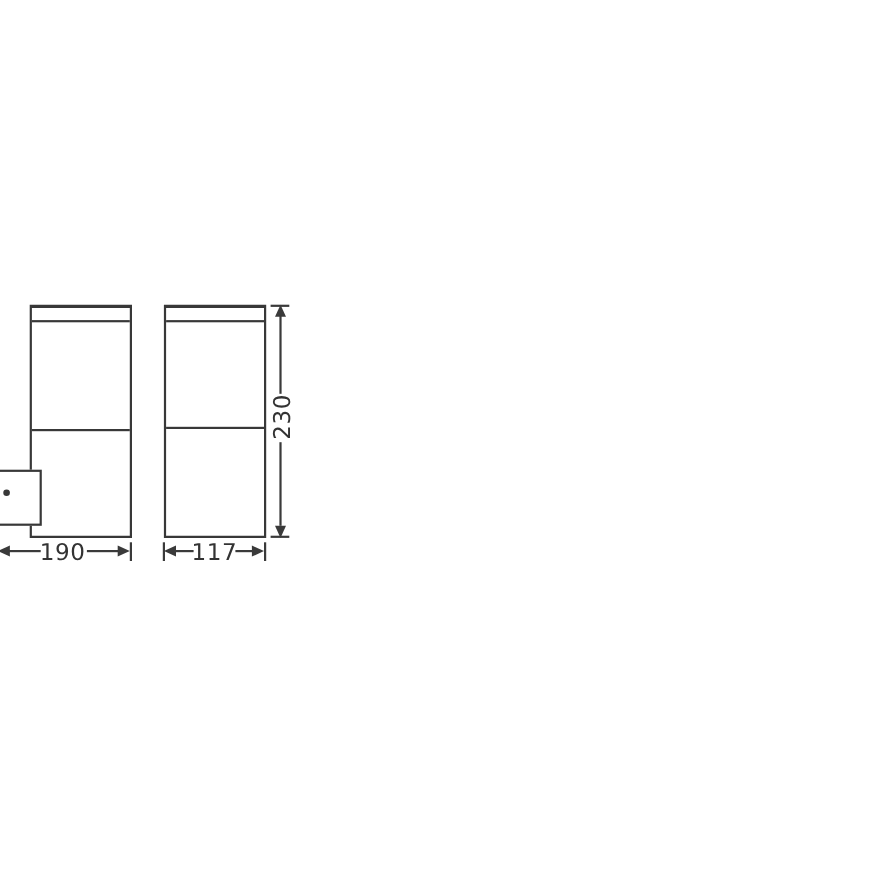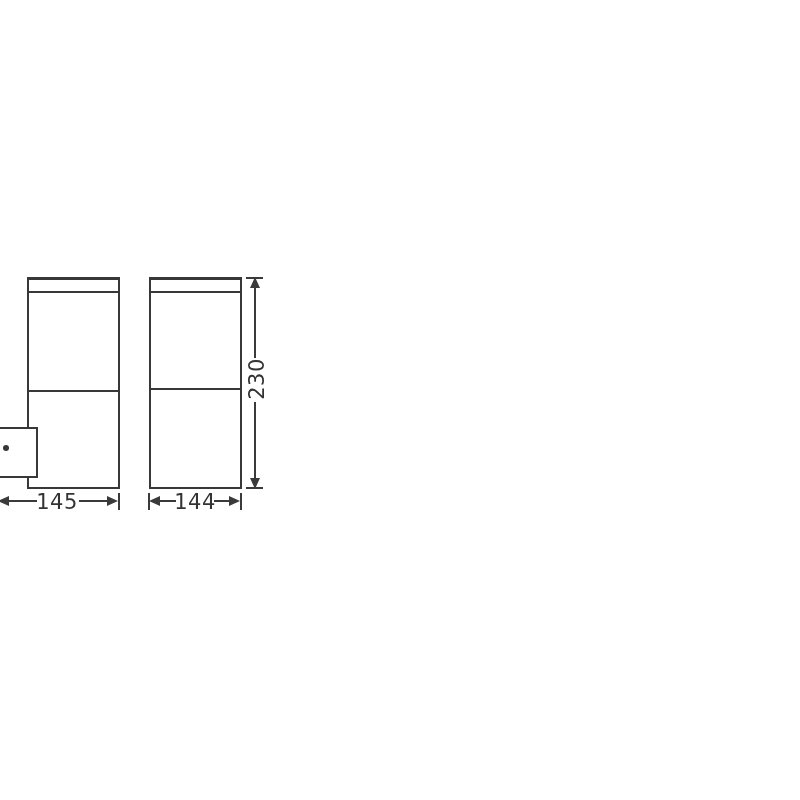--- a/index.html
+++ b/index.html
@@ -91,29 +91,29 @@
   <div class="abs hline" style="left:29px; top:390px; width:89px; z-index:2;"></div>
   <div class="abs mount-box" style="left:-14px; top:427px; width:52px; height:51px;"></div>
   <div class="abs screw-dot" style="left:3px; top:445px;"></div>
 
   <div class="abs body-rect" style="left:149px; top:277px; width:93px; height:212px; z-index:1;"></div>
   <div class="abs hline" style="left:151px; top:291px; width:89px; z-index:2;"></div>
   <div class="abs hline" style="left:151px; top:388px; width:89px; z-index:2;"></div>
 
   <div class="abs arrow arrow-left" style="left:-2px; top:496px;"></div>
   <div class="abs dim-line-h" style="left:8px; top:500px; width:29px;"></div>
-  <div class="abs dim-label" style="left:36px; top:492px; width:42px;">145</div>
+  <div class="abs dim-label" style="left:36px; top:492px; width:42px;">190</div>
   <div class="abs dim-line-h" style="left:79px; top:500px; width:29px;"></div>
   <div class="abs arrow arrow-right" style="left:107px; top:496px;"></div>
   <div class="abs tick-v" style="left:118px; top:493px;"></div>
 
   <div class="abs tick-v" style="left:148px; top:493px;"></div>
   <div class="abs arrow arrow-left" style="left:149px; top:496px;"></div>
   <div class="abs dim-line-h" style="left:160px; top:500px; width:16px;"></div>
-  <div class="abs dim-label" style="left:174px; top:492px; width:42px;">144</div>
+  <div class="abs dim-label" style="left:174px; top:492px; width:42px;">117</div>
   <div class="abs dim-line-h" style="left:214px; top:500px; width:16px;"></div>
   <div class="abs arrow arrow-right" style="left:229px; top:496px;"></div>
   <div class="abs tick-v" style="left:240px; top:493px;"></div>
 
   <div class="abs tick-h" style="left:246px; top:277px;"></div>
   <div class="abs arrow arrow-up" style="left:250px; top:277px;"></div>
   <div class="abs dim-line-v" style="left:254px; top:287px; height:71px;"></div>
   <div class="abs dim-label dim-label-rotated" style="left:257px; top:379px;">230</div>
   <div class="abs dim-line-v" style="left:254px; top:402px; height:76px;"></div>
   <div class="abs arrow arrow-down" style="left:250px; top:478px;"></div>

